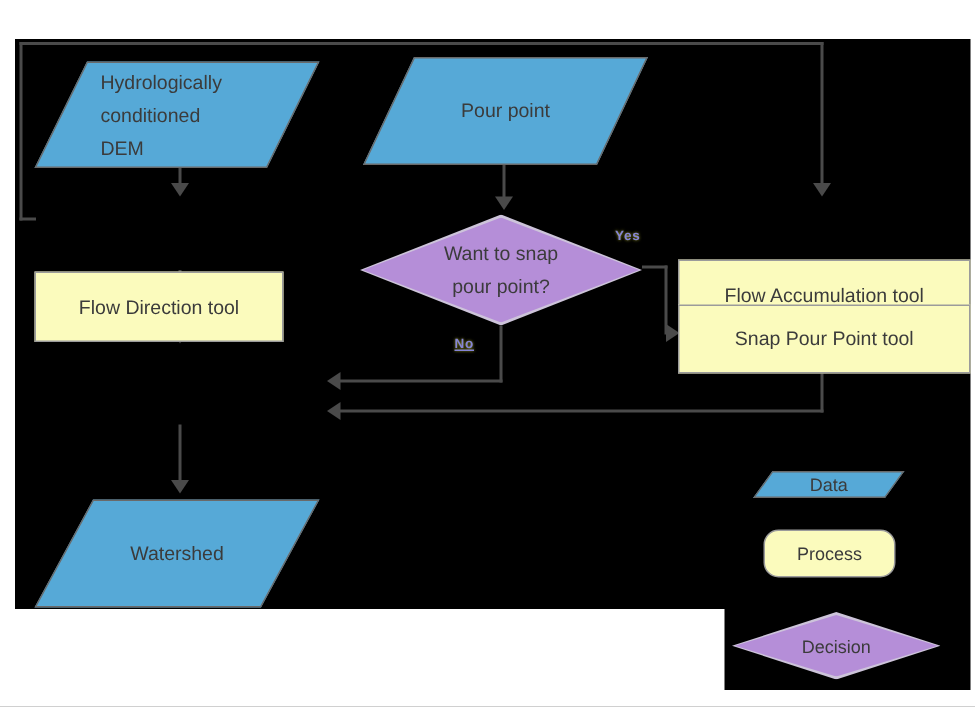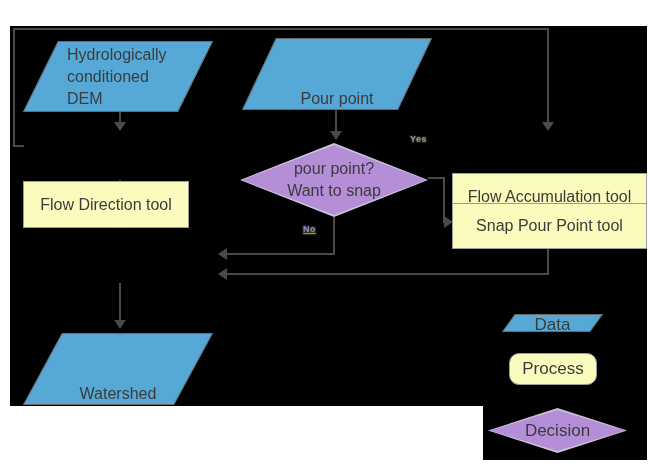--- a/index.html
+++ b/index.html
@@ -13,47 +13,47 @@
     --c-decision-border:#cdc4da;
     --c-text:#3b3b3b;
     --c-yesno:#8585d6;
   }
   html,body{margin:0;padding:0;background:#ffffff;}
   #stage{
     position:relative;width:650px;height:471px;background:#ffffff;overflow:hidden;
     font-family:"Liberation Sans", sans-serif;color:var(--c-text);
   }
   .bg{position:absolute;background:var(--c-canvas);}
-  .node-label{color:var(--c-text);font-size:16px;line-height:22px;white-space:nowrap;}
+  .node-label{color:var(--c-text);font-size:13px;line-height:22px;white-space:nowrap;}
   .rect{
     position:absolute;background:var(--c-process);border:1px solid var(--c-process-border);
     box-sizing:border-box;display:flex;align-items:center;justify-content:center;
   }
   .para-wrap{position:absolute;}
   .para-fill{
     position:absolute;top:0;background:var(--c-data);border:1px solid var(--c-data-border);
     box-sizing:border-box;
   }
-  .para-label{position:absolute;display:flex;align-items:flex-end;justify-content:center;}
+  .para-label{position:absolute;display:flex;align-items:center;justify-content:center;}
   .diamond-outer{position:absolute;background:var(--c-decision-border);
     clip-path:polygon(50% 0,100% 50%,50% 100%,0 50%);}
   .diamond-inner{position:absolute;left:2px;top:2px;right:2px;bottom:2px;background:var(--c-decision);
     clip-path:polygon(50% 0,100% 50%,50% 100%,0 50%);}
   .diamond-label{position:absolute;left:0;top:0;right:0;bottom:0;display:flex;flex-direction:column;
     align-items:center;justify-content:center;text-align:center;}
   .line{position:absolute;background:var(--c-line);}
   .arrow-down{position:absolute;width:0;height:0;border-left:6px solid transparent;
     border-right:6px solid transparent;border-top:9px solid var(--c-line);}
   .arrow-left{position:absolute;width:0;height:0;border-top:6px solid transparent;
     border-bottom:6px solid transparent;border-right:9px solid var(--c-line);}
   .arrow-right{position:absolute;width:0;height:0;border-top:6px solid transparent;
     border-bottom:6px solid transparent;border-left:9px solid var(--c-line);}
   .edge-label{position:absolute;font-size:9px;font-weight:bold;color:var(--c-yesno);
     text-shadow:0 0 2px #a0a020;letter-spacing:0.5px;}
-  .legend-label{font-size:17px;line-height:14px;}
+  .legend-label{font-size:12px;line-height:14px;}
 </style>
 </head>
 <body>
 
 <div id="stage">
 
   <div class="bg" style="left:10px;top:26px;width:637px;height:380px;"></div>
   <div class="bg" style="left:483px;top:406px;width:164px;height:54px;"></div>
 
   <div class="line" style="left:13px;top:145px;width:11px;height:2px;"></div>
@@ -73,21 +73,21 @@
 
   <div class="line" style="left:335px;top:110px;width:2px;height:22px;"></div>
   <div class="arrow-down" style="left:330px;top:131px;"></div>
 
   <div class="line" style="left:547px;top:180px;width:2px;height:13px;"></div>
   <div class="arrow-down" style="left:542px;top:192px;"></div>
 
   <div class="line" style="left:428px;top:177px;width:17px;height:2px;"></div>
   <div class="line" style="left:443px;top:177px;width:2px;height:46px;"></div>
   <div class="arrow-right" style="left:444px;top:216px;"></div>
-  <div class="edge-label" style="left:410px;top:134px;text-align:center;">Yes</div>
+  <div class="edge-label" style="left:410px;top:152px;text-align:center;">Yes</div>
 
   <div class="line" style="left:333px;top:217px;width:2px;height:38px;"></div>
   <div class="line" style="left:226px;top:253px;width:109px;height:2px;"></div>
   <div class="arrow-left" style="left:218px;top:248px;"></div>
   <div class="edge-label" style="left:303px;top:224px;text-decoration:underline;">No</div>
 
   <div class="line" style="left:547px;top:249px;width:2px;height:26px;"></div>
   <div class="line" style="left:226px;top:273px;width:323px;height:2px;"></div>
   <div class="arrow-left" style="left:218px;top:268px;"></div>
 
@@ -117,22 +117,22 @@
 
   <div class="rect node-label" style="left:452px;top:203px;width:195px;height:46px;">
     <span>Snap Pour Point tool</span>
   </div>
 
 
   <div style="position:absolute;left:240px;top:143px;width:188px;height:74px;">
     <div class="diamond-outer" style="left:0;top:0;width:188px;height:74px;"></div>
     <div class="diamond-inner"></div>
     <div class="diamond-label node-label">
+      <span>Want to snap</span>
       <span>pour point?</span>
-      <span>Want to snap</span>
     </div>
   </div>
 
   <div class="para-wrap" style="left:23px;top:333px;width:190px;height:72px;">
     <div class="para-fill" style="left:39px;width:151px;height:72px;transform:skewX(-28.45deg);transform-origin:0 0;"></div>
     <div class="para-label node-label" style="left:0;top:0;width:190px;height:72px;">
       <span>Watershed</span>
     </div>
   </div>
 

